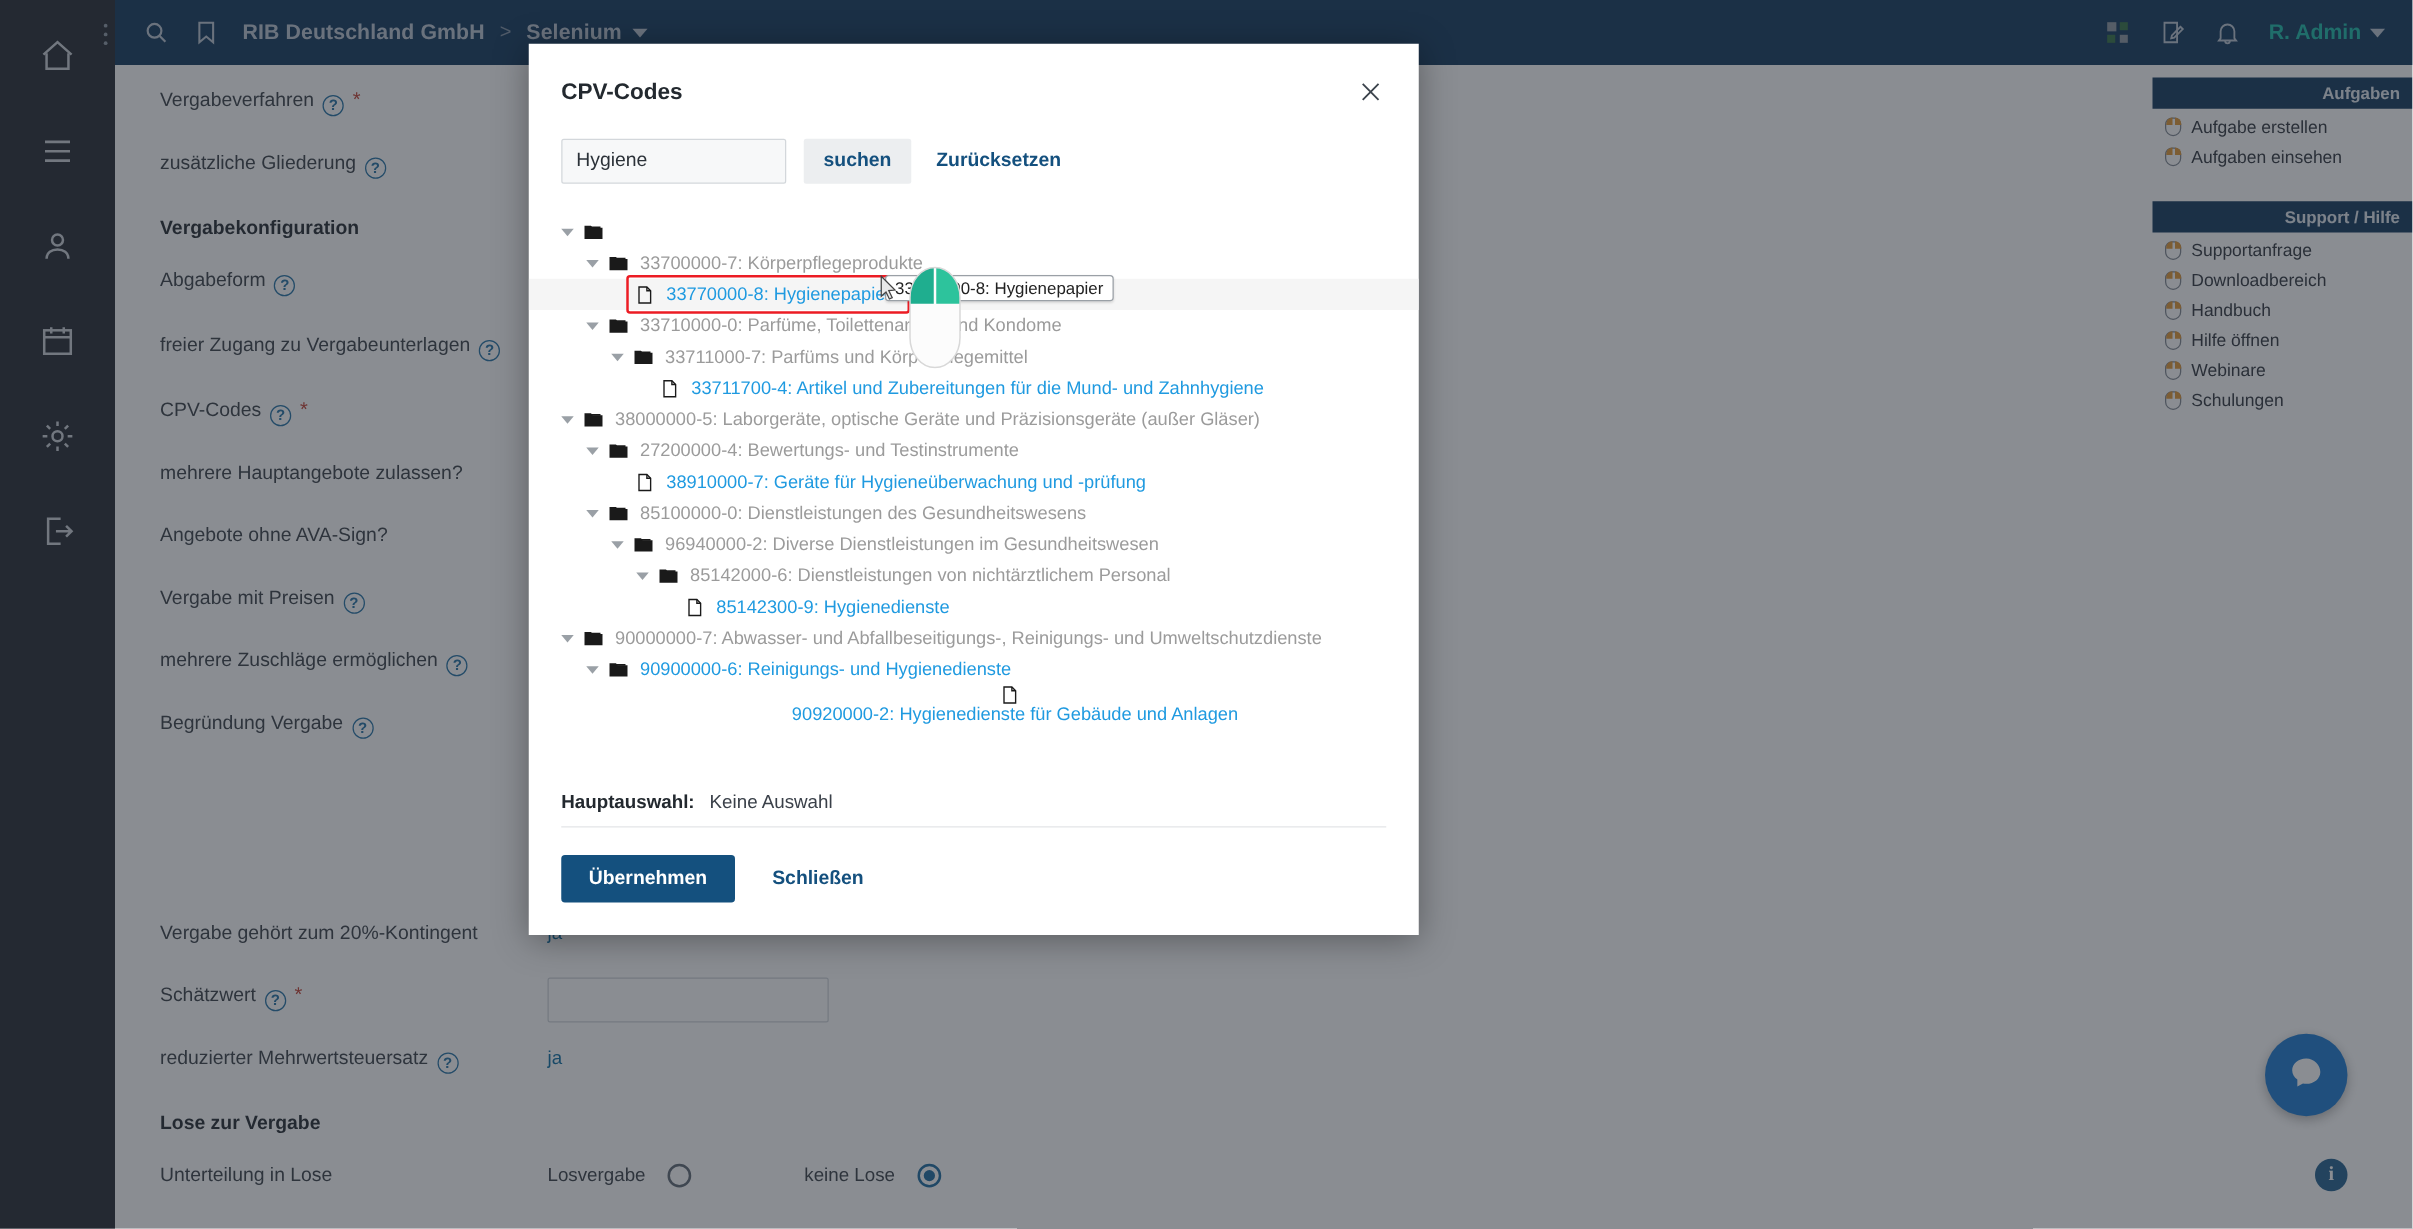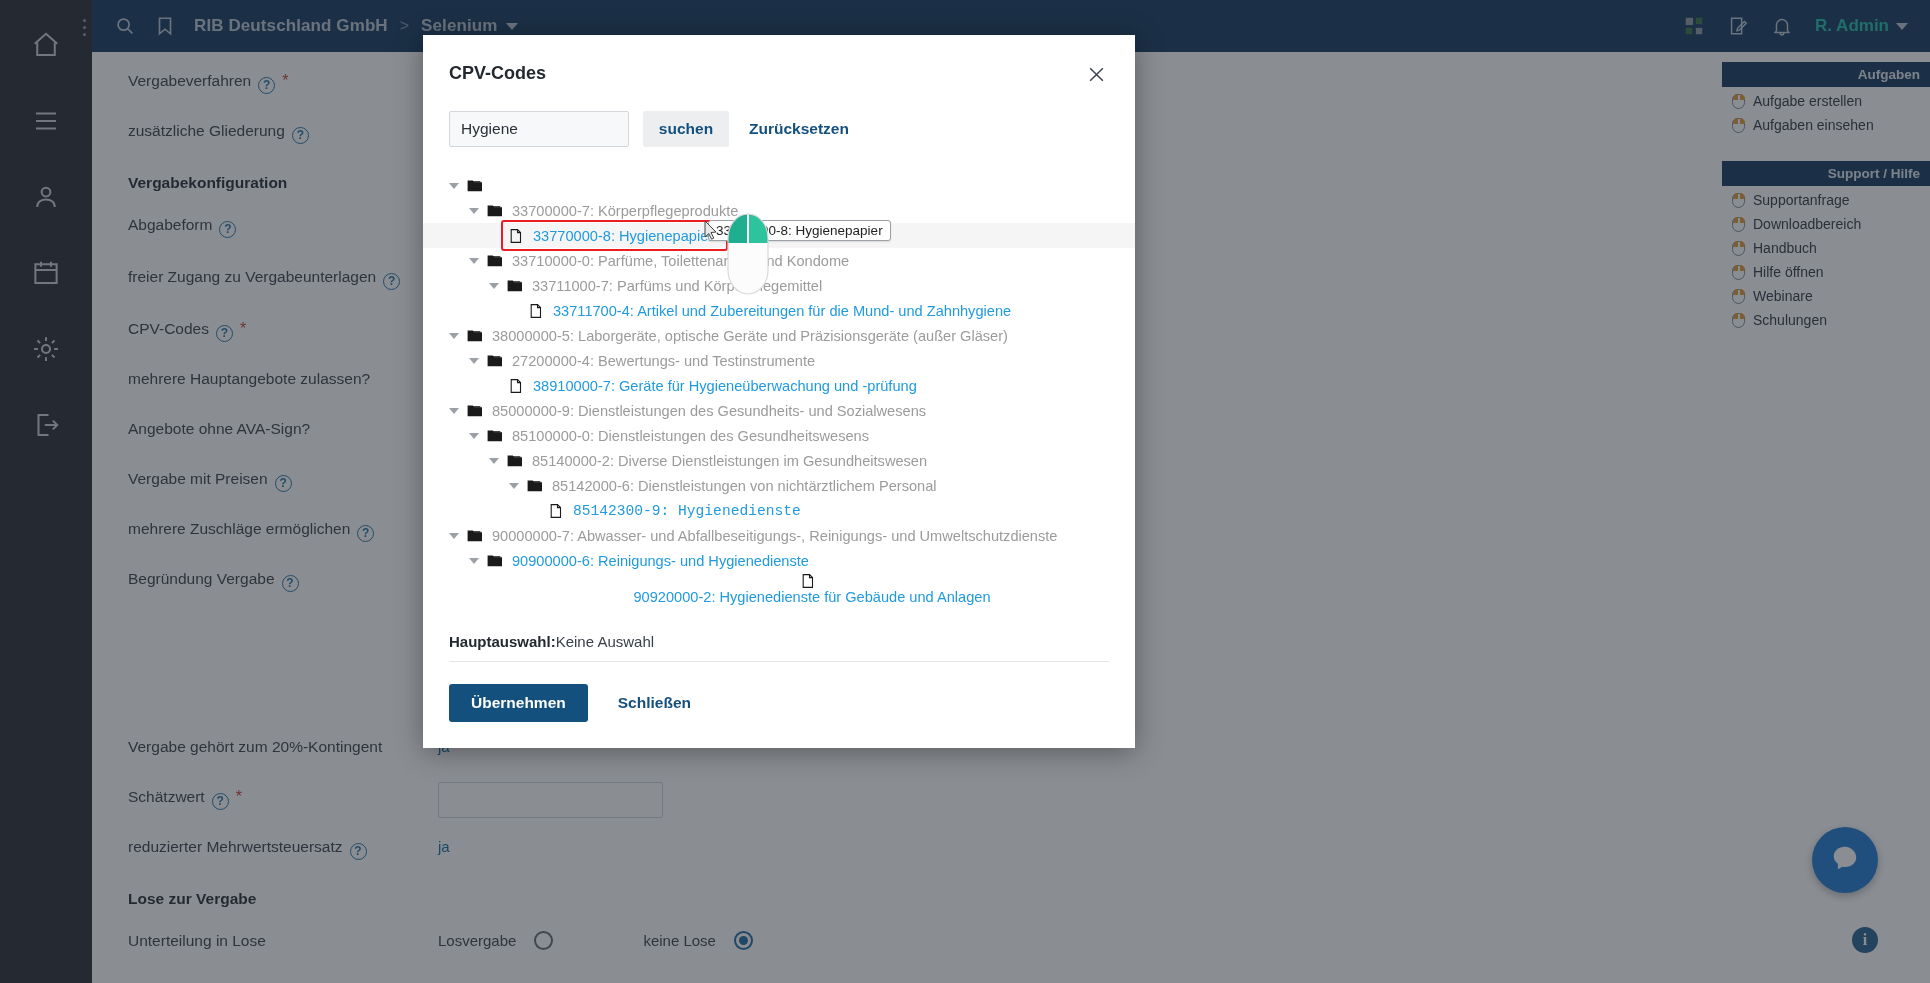--- a/index.html
+++ b/index.html
@@ -192,21 +192,21 @@
     pointer-events:none;
   }
   .tooltip {
     position:absolute; background:#fff; border:1px solid #9aa0a6; border-radius:3px;
     padding:2px 7px; font-size:13.5px; color:#222; white-space:nowrap;
     box-shadow:0 1px 2px rgba(0,0,0,.12);
   }
 
   .modal-foot { padding: 0 26px 0 26px; }
   .haupt {
-    display:flex; align-items:center; padding: 6px 0 11px 0;
+    display:flex; align-items:center; gap:12px; padding: 6px 0 11px 0;
     border-bottom:1px solid #e3e5e7;
   }
   .haupt-lab { font-size:15px; font-weight:700; color:#23292f; }
   .haupt-val { font-size:15px; color:#3a4049; }
   .foot-btns { display:flex; align-items:center; gap:24px; padding: 22px 0 26px 0;}
   .btn-primary {
     background:#14507e; color:#fff; border:none; border-radius:3px;
     height:38px; padding:0 22px; font-size:15.5px; font-weight:700; cursor:pointer;
     font-family:"Liberation Sans", sans-serif;
   }
@@ -592,53 +592,45 @@
           <span class="tlabel">27200000-4: Bewertungs- und Testinstrumente</span>
         </div>
         <div class="tnode" style="padding-left: 66px;">
           <span class="twist blank"></span>
           <span class="ico"><svg viewBox="0 0 16 16" fill="none" stroke="#1a1a1a" stroke-width="1.1">
               <path d="M3.2 1.6h6.3l3 3v9.8H3.2z"></path>
               <path d="M9.5 1.6v3h3"></path>
             </svg></span>
           <span class="tlabel link">38910000-7: Geräte für Hygieneüberwachung und -prüfung</span>
         </div>
-        <div class="tnode" style="padding-left: 26px;">
-          <span class="twist"></span>
-          <span class="ico"><svg viewBox="0 0 16 16">
-              <path d="M0.6 2.6h5.2l1.3 1.6H15v9H0.6z" fill="#1a1a1a"></path>
-              <path d="M3.4 3.2h10v1.4h-10z" fill="#1a1a1a"></path>
-            </svg></span>
-          <span class="tlabel">85000000-9: Dienstleistungen des Gesundheits- und Sozialwesens</span>
-        </div>
         <div class="tnode" style="padding-left: 46px;">
           <span class="twist"></span>
           <span class="ico"><svg viewBox="0 0 16 16">
               <path d="M0.6 2.6h5.2l1.3 1.6H15v9H0.6z" fill="#1a1a1a"></path>
               <path d="M3.4 3.2h10v1.4h-10z" fill="#1a1a1a"></path>
             </svg></span>
           <span class="tlabel">85100000-0: Dienstleistungen des Gesundheitswesens</span>
         </div>
         <div class="tnode" style="padding-left: 66px;">
           <span class="twist"></span>
           <span class="ico"><svg viewBox="0 0 16 16">
               <path d="M0.6 2.6h5.2l1.3 1.6H15v9H0.6z" fill="#1a1a1a"></path>
               <path d="M3.4 3.2h10v1.4h-10z" fill="#1a1a1a"></path>
             </svg></span>
-          <span class="tlabel">85140000-2: Diverse Dienstleistungen im Gesundheitswesen</span>
+          <span class="tlabel">96940000-2: Diverse Dienstleistungen im Gesundheitswesen</span>
         </div>
         <div class="tnode" style="padding-left: 86px;">
           <span class="twist"></span>
           <span class="ico"><svg viewBox="0 0 16 16">
               <path d="M0.6 2.6h5.2l1.3 1.6H15v9H0.6z" fill="#1a1a1a"></path>
               <path d="M3.4 3.2h10v1.4h-10z" fill="#1a1a1a"></path>
             </svg></span>
           <span class="tlabel">85142000-6: Dienstleistungen von nichtärztlichem Personal</span>
         </div>
-        <div class="tnode" style="padding-left: 106px; font-family: Liberation Mono, monospace;">
+        <div class="tnode" style="padding-left: 106px;">
           <span class="twist blank"></span>
           <span class="ico"><svg viewBox="0 0 16 16" fill="none" stroke="#1a1a1a" stroke-width="1.1">
               <path d="M3.2 1.6h6.3l3 3v9.8H3.2z"></path>
               <path d="M9.5 1.6v3h3"></path>
             </svg></span>
           <span class="tlabel link">85142300-9: Hygienedienste</span>
         </div>
         <div class="tnode" style="padding-left: 26px;">
           <span class="twist"></span>
           <span class="ico"><svg viewBox="0 0 16 16">

